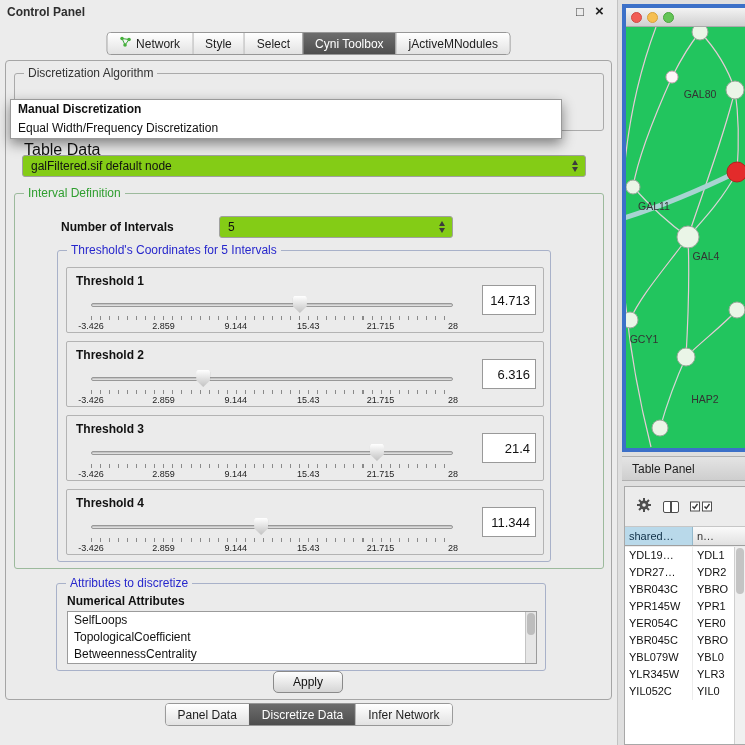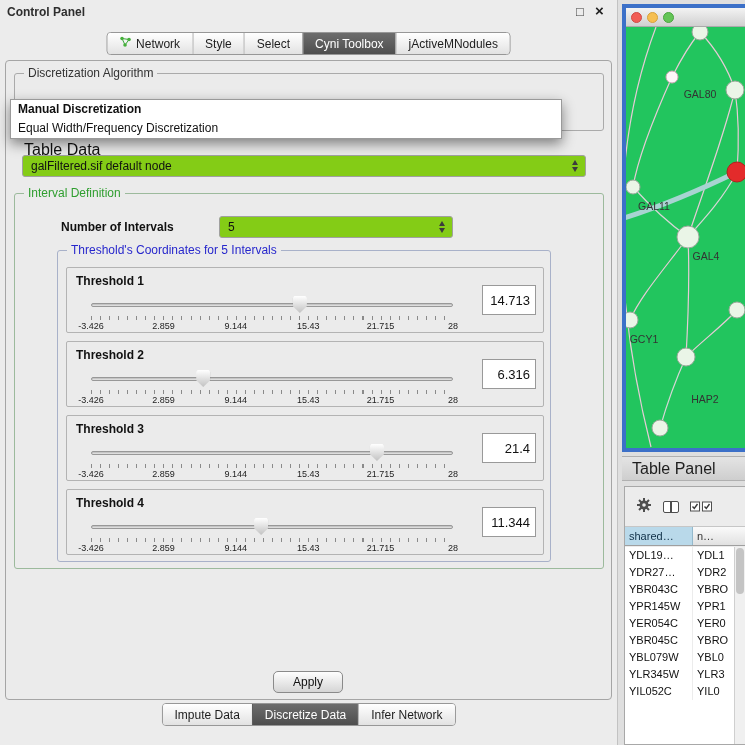--- a/index.html
+++ b/index.html
@@ -78,21 +78,21 @@
   .net-titlebar { height:19px; background:linear-gradient(#f3f3f3,#d0d0d0); border-bottom:1px solid #aaa; display:flex; align-items:center; gap:5px; padding-left:5px; }
   .tl { width:11px; height:11px; border-radius:50%; }
   .tl.red { background:#f25c54; border:1px solid #cf4a44; }
   .tl.yellow { background:#f6bf50; border:1px solid #d6a23b; }
   .tl.green { background:#63c556; border:1px solid #4aa53f; }
   .net-canvas { position:absolute; left:0; top:19px; right:0; bottom:0; overflow:hidden; background:#22c55e; }
   .net-canvas svg { display:block; }
   .net-label { font-size:10.5px; fill:#333; }
 
   
-  .tp-header { position:absolute; left:622px; top:456px; width:123px; height:25px; background:linear-gradient(#e4e4e4,#cecece); border-top:1px solid #b0b0b0; border-bottom:1px solid #b0b0b0; font-size:16px; color:#1e1e1e; display:flex; align-items:center; padding-left:10px; }
+  .tp-header { position:absolute; left:622px; top:456px; width:123px; height:25px; background:linear-gradient(#e4e4e4,#cecece); border-top:1px solid #b0b0b0; border-bottom:1px solid #b0b0b0; font-size:12px; color:#1e1e1e; display:flex; align-items:center; padding-left:10px; }
 
   .tbl-window { position:absolute; left:624px; top:486px; width:121px; height:259px; background:#ececec; border:1px solid #a8a8a8; border-right:none; }
   .tbl-toolbar { height:40px; display:flex; align-items:center; gap:11px; padding-left:11px; border-bottom:1px solid #c6c6c6; }
   .tbl-head { display:flex; height:19px; border-bottom:1px solid #9f9f9f; font-size:11px; }
   .th1 { width:68px; background:#b9d9ea; border-right:1px solid #94b9cc; display:flex; align-items:center; padding-left:4px; color:#103048; }
   .th2 { flex:1; background:linear-gradient(#fafafa,#e1e1e1); display:flex; align-items:center; padding-left:4px; color:#333; overflow:hidden; }
   .tbl-rows { position:absolute; left:0; right:0; top:60px; bottom:0; background:#fff; overflow:hidden; }
   .trow { display:flex; height:17px; font-size:11px; color:#111; }
   .tc1 { width:68px; padding-left:4px; line-height:17px; border-right:1px solid #ececec; overflow:hidden; white-space:nowrap; }
   .tc2 { flex:1; padding-left:4px; line-height:17px; overflow:hidden; white-space:nowrap; }
@@ -241,27 +241,39 @@
               <span class="s3">15.43</span>
               <span class="s4">21.715</span>
               <span class="s5">28</span>
             </div>
           </div>
           <div class="t-value">11.344</div>
         </div>
       </div>
     </div>
 
+    <div class="grp attr-grp">
+      <span class="grp-legend legend-blue">Attributes to discretize</span>
+      <div class="attr-label">Numerical Attributes</div>
+      <div class="attr-list">
+        <div class="attr-item">SelfLoops</div>
+        <div class="attr-item">TopologicalCoefficient</div>
+        <div class="attr-item">BetweennessCentrality</div>
+        <div class="attr-scroll">
+            <div class="attr-thumb"></div>
+          </div>
+      </div>
+    </div>
 
     <div class="apply-btn">Apply</div>
   </div>
 
   <div class="seg-tabs cp-bottom-tabs">
     <div class="tab">
-        <span>Impute Data</span>
+        <span>Panel Data</span>
       </div>
     <div class="tab selected">
         <span>Discretize Data</span>
       </div>
     <div class="tab">
         <span>Infer Network</span>
       </div>
   </div>
 </div>
 

